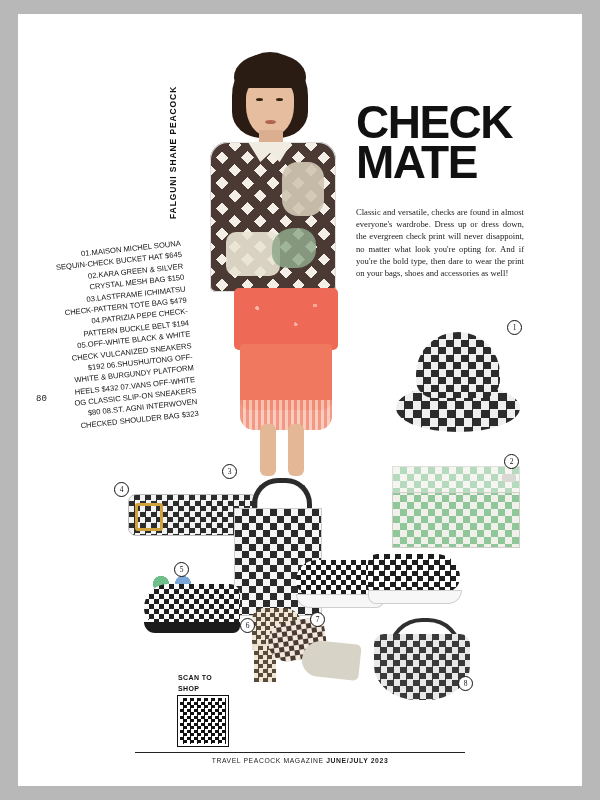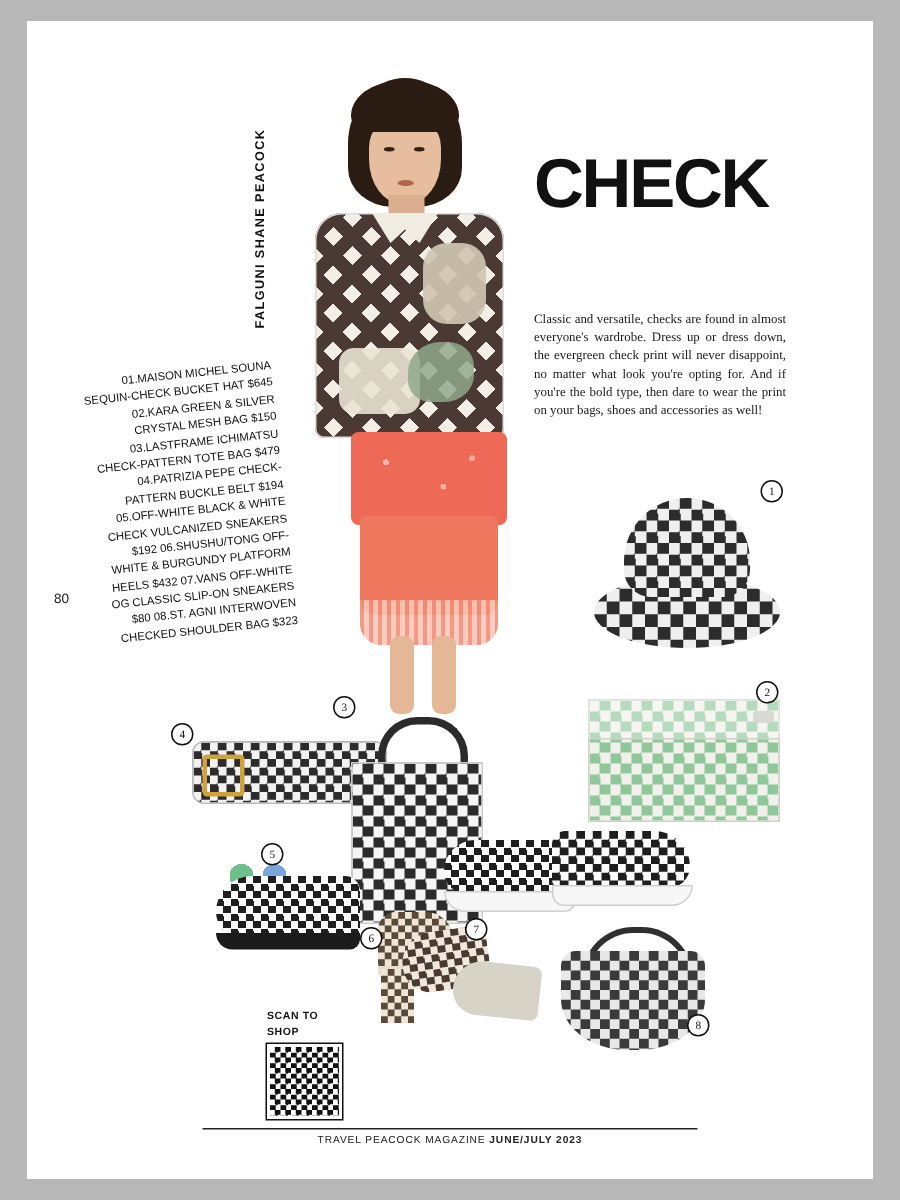--- a/index.html
+++ b/index.html
@@ -78,21 +78,21 @@
     font-size: 7.6px;
     line-height: 1.5;
     text-align: right;
     color: #111;
   }
 
   .folio {
     position: absolute;
     left: 18px;
     top: 380px;
-    font-family: Liberation Sans, sans-serif;
+    font-family: Liberation Mono, monospace;
     font-size: 9px;
     color: #222;
   }
 
   .footer {
     position: absolute;
     left: 0;
     top: 738px;
     width: 564px;
     text-align: center;
@@ -481,20 +481,21 @@
     outline: 1px solid #111;
   }
 </style>
 </head>
 <body>
 
 <div class="page">
 
   <div class="headline">
     <span>CHECK</span>
+    <span class="l2">MATE</span>
   </div>
 
   <div class="intro">Classic and versatile, checks are found in almost everyone's wardrobe. Dress up or dress down, the evergreen check print will never disappoint, no matter what look you're opting for. And if you're the bold type, then dare to wear the print on your bags, shoes and accessories as well!</div>
 
   <div class="credit">FALGUNI SHANE PEACOCK</div>
 
   <div class="captions">01.MAISON MICHEL SOUNA SEQUIN-CHECK BUCKET HAT $645 02.KARA GREEN &amp; SILVER CRYSTAL MESH BAG $150 03.LASTFRAME ICHIMATSU CHECK-PATTERN TOTE BAG $479 04.PATRIZIA PEPE CHECK-PATTERN BUCKLE BELT $194 05.OFF-WHITE BLACK &amp; WHITE CHECK VULCANIZED SNEAKERS $192 06.SHUSHU/TONG OFF-WHITE &amp; BURGUNDY PLATFORM HEELS $432 07.VANS OFF-WHITE OG CLASSIC SLIP-ON SNEAKERS $80 08.ST. AGNI INTERWOVEN CHECKED SHOULDER BAG $323</div>
 
   <div class="folio">80</div>
 

